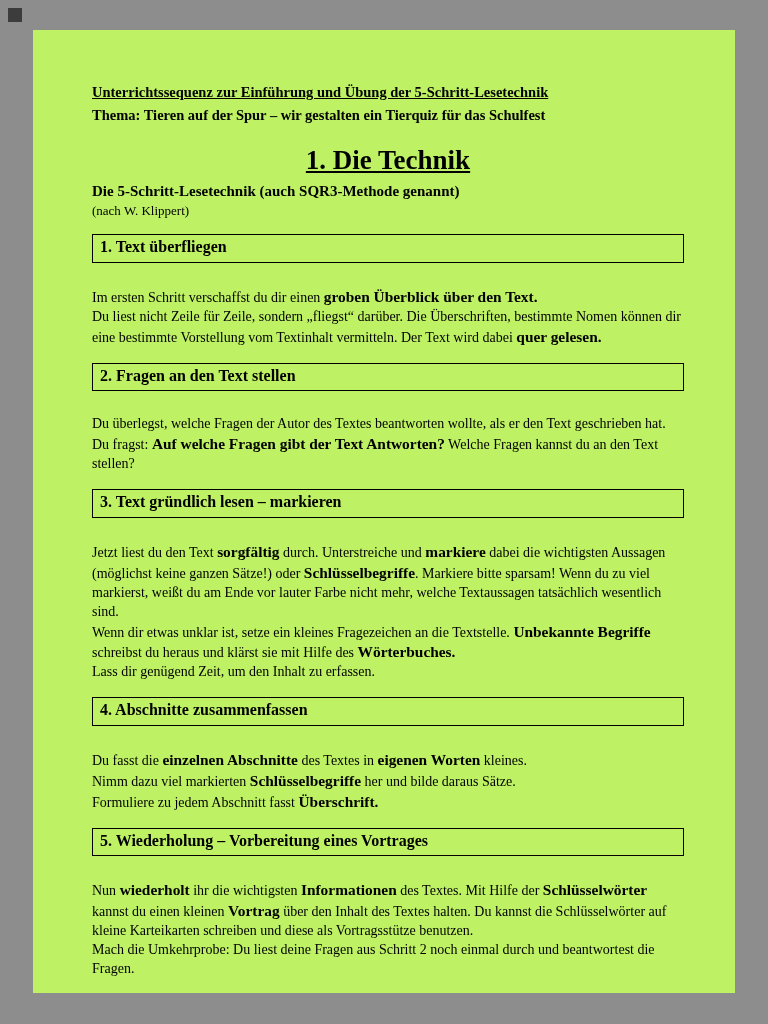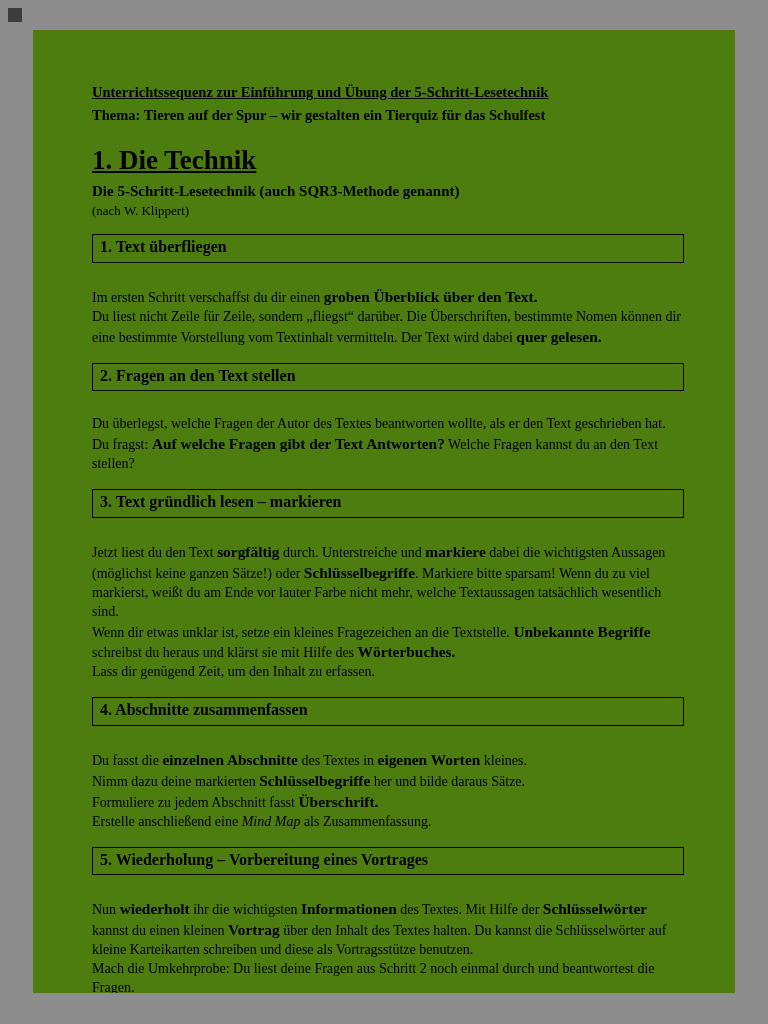--- a/index.html
+++ b/index.html
@@ -14,21 +14,21 @@
   .corner-mark {
     position: absolute;
     left: 8px; top: 8px;
     width: 14px; height: 14px;
     background: #3c3c3c;
   }
   .page {
     position: absolute;
     left: 33px; top: 30px;
     width: 702px; height: 963px;
-    background: #4d7c0f;
+    background: #bef264;
     padding: 52px 51px 0 59px;
     overflow: hidden;
   }
   .doc-header .h-line1 {
     font-weight: bold;
     font-size: 14.5px;
     text-decoration: underline;
     line-height: 1.45;
   }
   .doc-header .h-line2 {
@@ -36,20 +36,21 @@
     font-size: 14.5px;
     line-height: 1.45;
     margin-top: 2px;
   }
   .section-title {
     margin-top: 20px;
     font-size: 27px;
     font-weight: bold;
     text-decoration: underline;
     line-height: 1.1;
+    text-align: center;
   }
   .subtitle {
     margin-top: 7px;
     font-size: 15px;
     font-weight: bold;
     line-height: 1.15;
   }
   .attribution {
     margin-top: 3px;
     font-size: 13px;
@@ -119,23 +120,22 @@
         <p><span>Lass dir genügend Zeit, um den Inhalt zu erfassen.</span></p>
       </div>
     </section>
 
     <section>
       <div class="step-box">
         <span>4. Abschnitte zusammenfassen</span>
       </div>
       <div class="step-body">
         <p><span>Du fasst die </span><span class="b">einzelnen Abschnitte</span><span> des Textes in </span><span class="b">eigenen Worten</span><span> kleines.</span></p>
-        <p><span>Nimm dazu deine markierten </span><span class="b">Schlüsselbegriffe</span><span> her und bilde daraus Sätze.</span></p>
+        <p><span>Nimm dazu viel markierten </span><span class="b">Schlüsselbegriffe</span><span> her und bilde daraus Sätze.</span></p>
         <p><span>Formuliere zu jedem Abschnitt fasst </span><span class="b">Überschrift.</span></p>
-        <p><span>Erstelle anschließend eine </span><span class="i">Mind Map</span><span> als Zusammenfassung.</span></p>
       </div>
     </section>
 
     <section>
       <div class="step-box">
         <span>5. Wiederholung – Vorbereitung eines Vortrages</span>
       </div>
       <div class="step-body">
         <p><span>Nun </span><span class="b">wiederholt</span><span> ihr die wichtigsten </span><span class="b">Informationen</span><span> des Textes. Mit Hilfe der </span><span class="b">Schlüsselwörter</span><span> kannst du einen kleinen </span><span class="b">Vortrag</span><span> über den Inhalt des Textes halten. Du kannst die Schlüsselwörter auf kleine Karteikarten schreiben und diese als Vortragsstütze benutzen.</span></p>
         <p><span>Mach die Umkehrprobe: Du liest deine Fragen aus Schritt 2 noch einmal durch und beantwortest die Fragen.</span></p>

